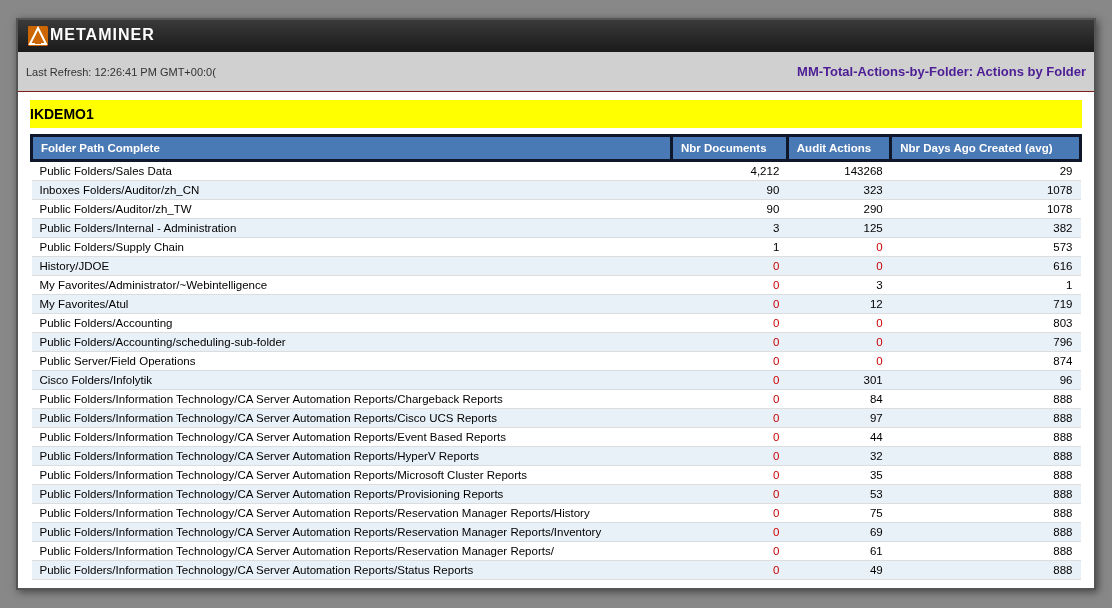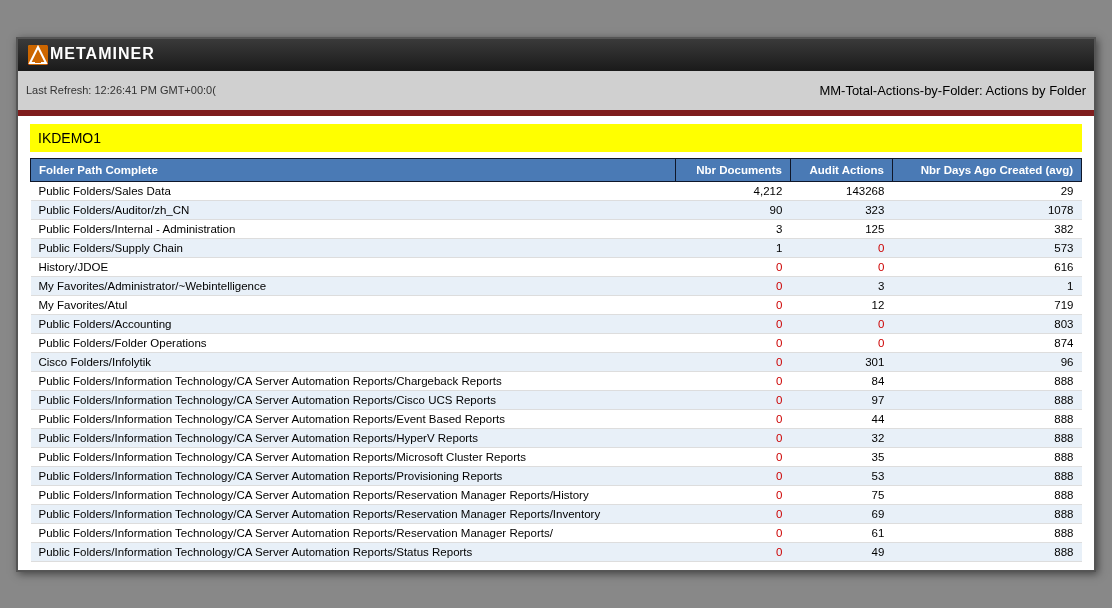--- a/index.html
+++ b/index.html
@@ -43,60 +43,59 @@
       font-weight: bold;
       letter-spacing: 1px;
       text-transform: uppercase;
     }
     .toolbar {
       background: #d0d0d0;
       padding: 12px 8px;
       display: flex;
       align-items: center;
       justify-content: space-between;
-      border-bottom: 6px solid #7f1d1d;
+      border-bottom: 1px solid #7f1d1d;
     }
     .last-refresh {
       font-size: 11px;
       color: #333;
     }
     .report-title {
       font-size: 13px;
-      font-weight: normal;
-      color: #000000;
+      font-weight: bold;
+      color: #4c1d95;
     }
     .content {
       background: #fff;
       padding: 8px 12px;
     }
     .section-header {
       background: #ffff00;
-      padding: 6px 8px;
+      padding: 6px 0;
       font-size: 14px;
-      font-weight: normal;
+      font-weight: bold;
       color: #000;
       margin-bottom: 6px;
     }
     .data-table {
       width: 100%;
       border-collapse: collapse;
       font-size: 11.5px;
     }
     .data-table thead tr {
       background: #4a7ab5;
       color: #fff;
     }
     .data-table thead th {
       padding: 5px 8px;
       text-align: left;
       font-weight: bold;
-      border: 1px solid #0f172a;
+      border: 3px solid #0f172a;
     }
     .data-table thead th.num {
-      text-align: right;
     }
     .data-table tbody tr:nth-child(odd) {
       background: #ffffff;
     }
     .data-table tbody tr:nth-child(even) {
       background: #e8f0f8;
     }
     .data-table tbody td {
       padding: 3px 8px;
       border-bottom: 1px solid #ddd;
@@ -144,23 +143,29 @@
         </tr>
       </thead>
       <tbody id="table-body">
       <tr>
             <td>Public Folders/Sales Data</td>
             <td class="num">4,212</td>
             <td class="num">143268</td>
             <td class="num">29</td>
           </tr>
           <tr>
-            <td>Public Folders/Auditor/zh_CN</td>
+            <td>Inboxes Folders/Auditor/zh_CN</td>
             <td class="num">90</td>
             <td class="num">323</td>
+            <td class="num">1078</td>
+          </tr>
+          <tr>
+            <td>Public Folders/Auditor/zh_TW</td>
+            <td class="num">90</td>
+            <td class="num">290</td>
             <td class="num">1078</td>
           </tr>
           <tr>
             <td>Public Folders/Internal - Administration</td>
             <td class="num">3</td>
             <td class="num">125</td>
             <td class="num">382</td>
           </tr>
           <tr>
             <td>Public Folders/Supply Chain</td>
@@ -186,21 +191,27 @@
             <td class="num">12</td>
             <td class="num">719</td>
           </tr>
           <tr>
             <td>Public Folders/Accounting</td>
             <td class="zero-red">0</td>
             <td class="zero-red">0</td>
             <td class="num">803</td>
           </tr>
           <tr>
-            <td>Public Folders/Folder Operations</td>
+            <td>Public Folders/Accounting/scheduling-sub-folder</td>
+            <td class="zero-red">0</td>
+            <td class="zero-red">0</td>
+            <td class="num">796</td>
+          </tr>
+          <tr>
+            <td>Public Server/Field Operations</td>
             <td class="zero-red">0</td>
             <td class="zero-red">0</td>
             <td class="num">874</td>
           </tr>
           <tr>
             <td>Cisco Folders/Infolytik</td>
             <td class="zero-red">0</td>
             <td class="num">301</td>
             <td class="num">96</td>
           </tr>

